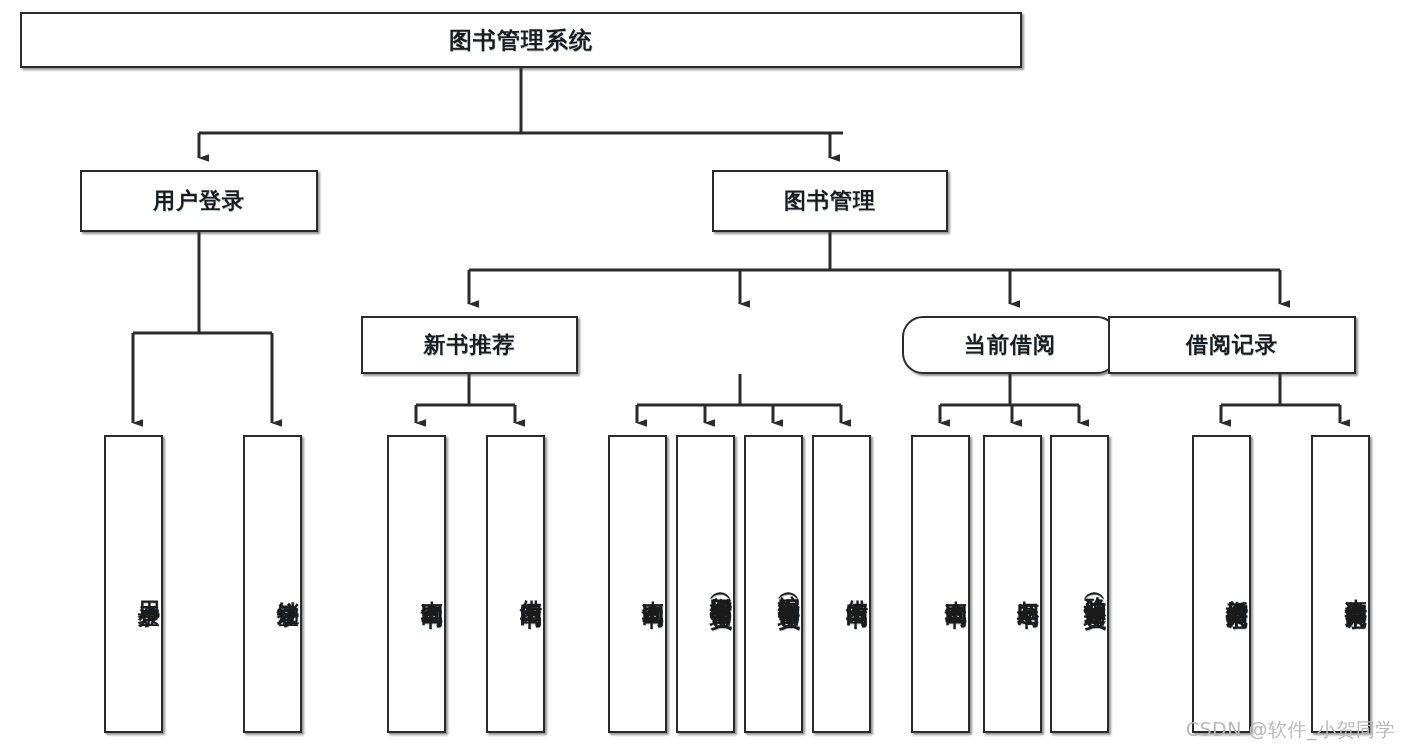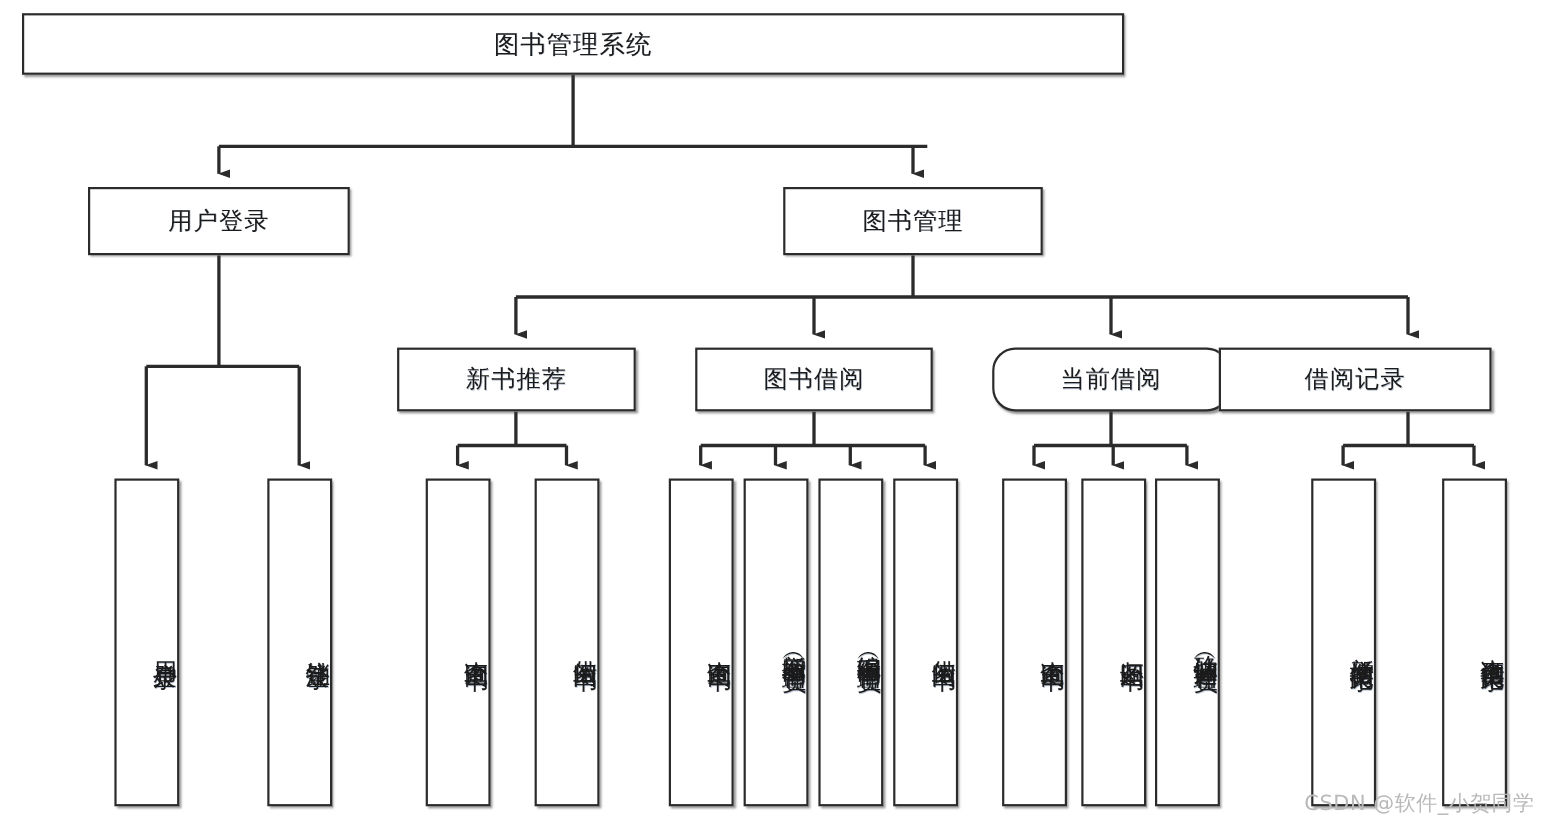--- a/index.html
+++ b/index.html
@@ -29,20 +29,21 @@
     position: absolute;
     box-sizing: border-box;
     background: #ffffff;
     border: 2px solid #2b2b2b;
     box-shadow: 2px 2px 2px rgba(60,60,60,0.55);
     display: flex;
     align-items: center;
     justify-content: center;
     color: #1b1b1b;
     text-shadow: 0.6px 0.6px 0 rgba(120,140,170,0.45);
+    font-weight: bold;
   }
   .node.h {
     font-size: 22px;
     letter-spacing: 1px;
   }
   .node.v {
     writing-mode: vertical-rl;
     text-orientation: upright;
     font-size: 22px;
     letter-spacing: 2px;
@@ -131,23 +132,20 @@
   <div class="node h" style="left:80px; top:170px; width:238px; height:62px;">
     <span>用户登录</span>
   </div>
   <div class="node h" style="left:712px; top:170px; width:236px; height:62px;">
     <span>图书管理</span>
   </div>
 
   <div class="node h" style="left:361px; top:316px; width:217px; height:58px;">
     <span>新书推荐</span>
   </div>
-  <div class="node h" style="left:632px; top:316px; width:216px; height:58px;">
-    <span>图书借阅</span>
-  </div>
   <div class="node h" style="left:902px; top:316px; width:216px; height:58px;border-radius:21px;">
     <span>当前借阅</span>
   </div>
   <div class="node h" style="left:1108px; top:316px; width:248px; height:58px;">
     <span>借阅记录</span>
   </div>
 
   <div class="node v" style="left:104px; top:435px; width:59px; height:298px;">
     <span class="vlabel">用户登录</span>
   </div>

